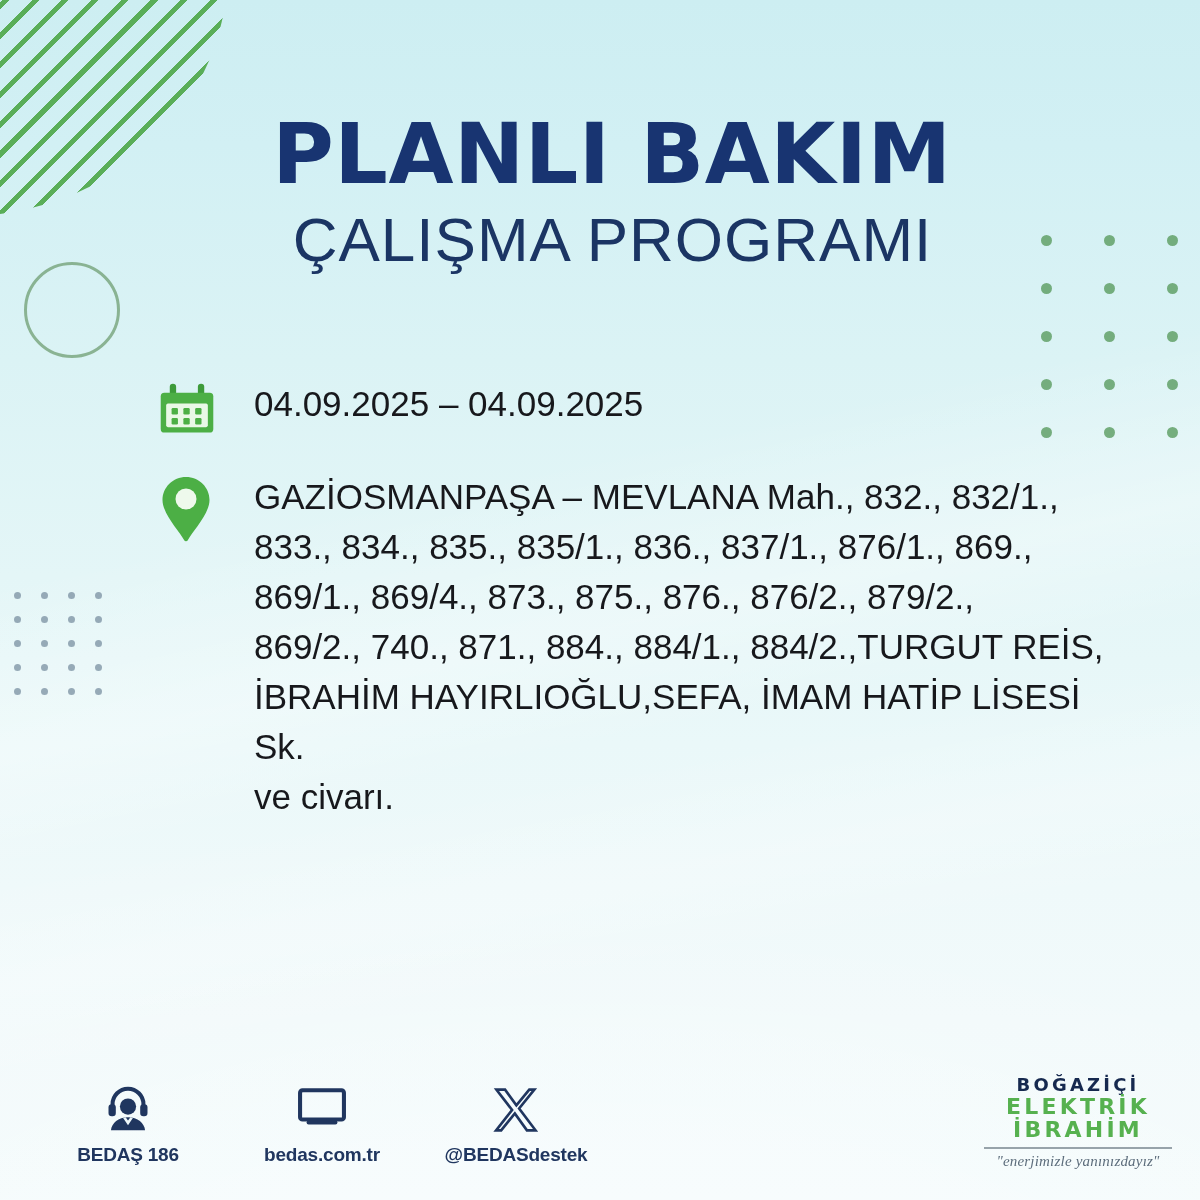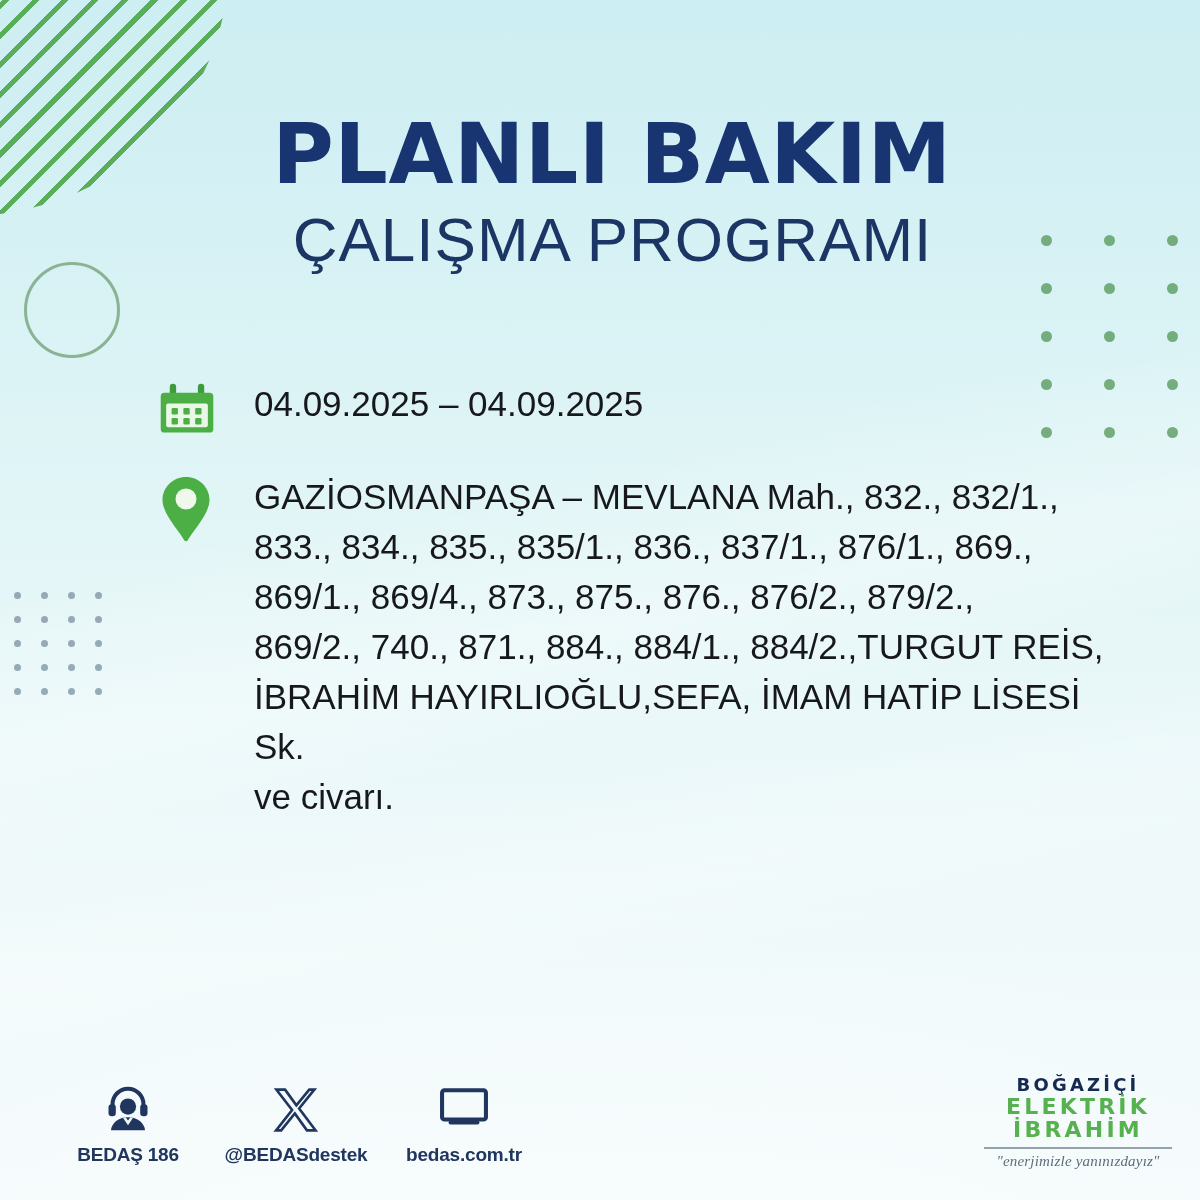--- a/index.html
+++ b/index.html
@@ -192,21 +192,21 @@
     max-width: 880px;
   }
 
   
   .footer {
     position: absolute;
     left: 58px;
     bottom: 34px;
     display: flex;
     align-items: center;
-    gap: 28px;
+    gap: 54px;
     z-index: 6;
   }
   .foot-item {
     display: flex;
     flex-direction: column;
     align-items: center;
     width: 140px;
   }
   .foot-icon {
     height: 56px;
@@ -370,38 +370,38 @@
           <circle cx="32" cy="29" r="10" fill="#20365f"></circle>
           <path d="M32 42 c-12 0 -20 7 -21 16 h42 c-1 -9 -9 -16 -21 -16 z" fill="#20365f"></path>
           <path d="M26 43 l6 9 l6 -9 l-3 -1 l-3 4 l-3 -4 z" fill="#eef7fa"></path>
         </svg>
       </div>
       <div class="foot-label">BEDAŞ 186</div>
     </div>
 
     <div class="foot-item">
       <div class="foot-icon">
-        <svg width="50" height="50" viewBox="0 0 64 64" aria-hidden="true">
-          <path d="M7 6 L27 32 L6.5 58 h6.5 L30.5 36.5 L46 58 h11 L36 30 L55.5 6 h-6.5 L32.5 26 L18 6 z" fill="none" stroke="#20365f" stroke-width="3.4"></path>
-        </svg>
-      </div>
-      <div class="foot-label">@BEDASdestek</div>
-    </div>
-
-    <div class="foot-item">
-      <div class="foot-icon">
         <svg width="52" height="52" viewBox="0 0 64 64" aria-hidden="true">
           <rect x="5" y="9" width="54" height="36" rx="3" fill="none" stroke="#20365f" stroke-width="5"></rect>
           <rect x="13" y="46" width="38" height="5" rx="2.5" fill="#20365f"></rect>
           <rect x="27" y="44" width="10" height="5" fill="#20365f"></rect>
         </svg>
       </div>
       <div class="foot-label">bedas.com.tr</div>
     </div>
 
+    <div class="foot-item">
+      <div class="foot-icon">
+        <svg width="50" height="50" viewBox="0 0 64 64" aria-hidden="true">
+          <path d="M7 6 L27 32 L6.5 58 h6.5 L30.5 36.5 L46 58 h11 L36 30 L55.5 6 h-6.5 L32.5 26 L18 6 z" fill="none" stroke="#20365f" stroke-width="3.4"></path>
+        </svg>
+      </div>
+      <div class="foot-label">@BEDASdestek</div>
+    </div>
+
   </div>
 
   <div class="brand">
     <div class="brand-l1">BOĞAZİÇİ</div>
     <div class="brand-l2">ELEKTRİK</div>
     <div class="brand-l3">İBRAHİM</div>
     <div class="brand-rule"></div>
     <div class="brand-tag">"enerjimizle yanınızdayız"</div>
   </div>
 

